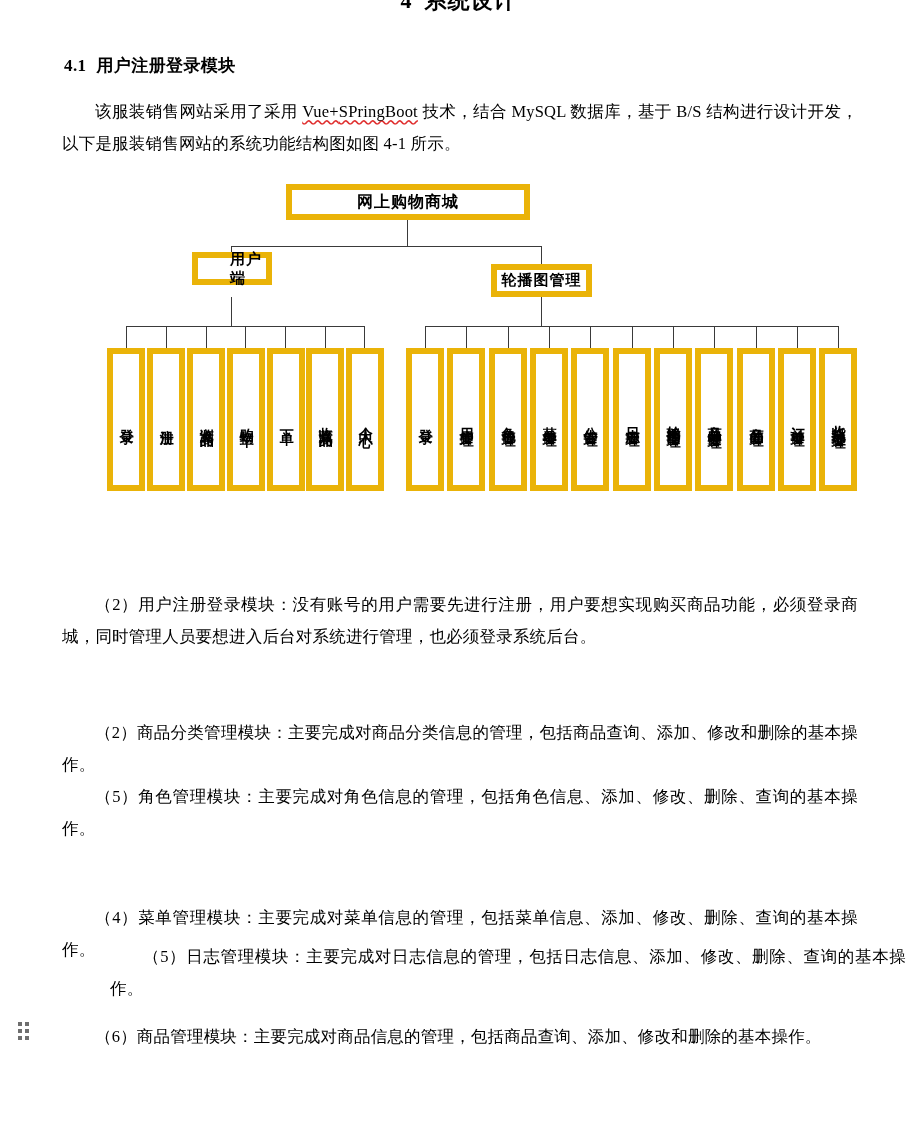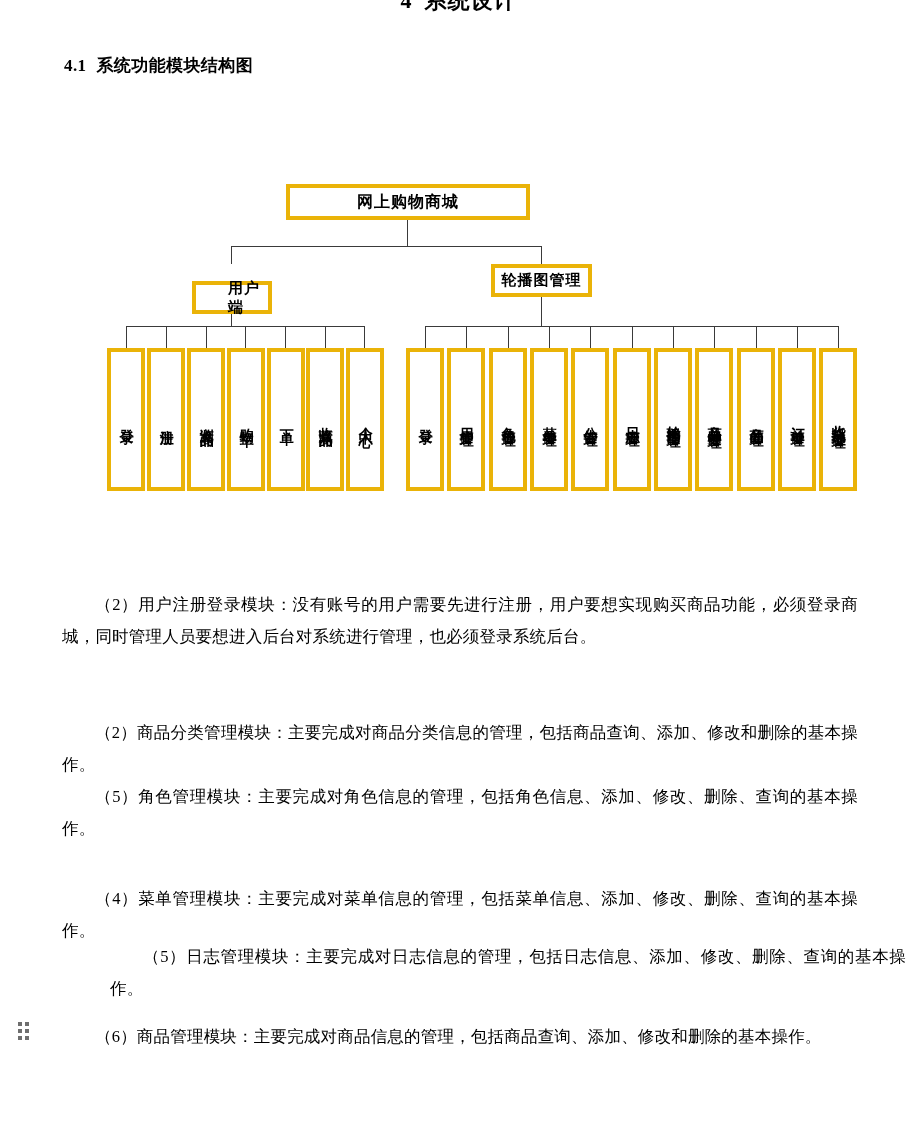--- a/index.html
+++ b/index.html
@@ -81,21 +81,21 @@
   .diagram {
     position: absolute;
     top: 180px;
     left: 0;
     width: 917px;
     height: 330px;
   }
   .node {
     position: absolute;
     box-sizing: border-box;
-    border: 4px solid #eab308;
+    border: 6px solid #eab308;
     background: #ffffff;
     display: flex;
     align-items: center;
     justify-content: center;
     font-weight: bold;
     color: #000;
     z-index: 2;
   }
   .node.root {
     font-size: 16px;
@@ -143,36 +143,39 @@
 </head>
 <body>
 
 <div class="page">
 
   <div class="doc-title">
     <span class="num">4</span><span>系统设计</span>
   </div>
 
   <div class="sec-heading">
-    <span class="sec-num">4.1</span><span>系统功能模块结构图</span>
-  </div>
-
+    <span class="sec-num">4.1</span><span>用户注册登录模块</span>
+  </div>
+
+  <div class="para" style="top:96px;">
+    <span>该服装销售网站采用了采用 </span><span class="spell">Vue+</span><span class="spell">SPringBoot</span><span> 技术，结合 MySQL 数据库，基于 B/S 结构进行设计开发，以下是服装销售网站的系统功能结构图如图 4-1 所示。</span>
+  </div>
 
   <div class="diagram">
 
     <div class="node root" style="left:286px; top:4px; width:244px; height:36px;">网上购物商城</div>
 
     <div class="line v" style="left:407px; top:40px; height:26px;"></div>
 
     <div class="line h" style="left:231px; top:66px; width:311px;"></div>
 
     <div class="line v" style="left:231px; top:66px; height:18px;"></div>
     <div class="line v" style="left:541px; top:66px; height:18px;"></div>
 
-    <div class="node mid" style="left:192px; top:101px; width:80px; height:33px;padding-left:32px;">用户端</div>
+    <div class="node mid" style="left:192px; top:72px; width:80px; height:33px;padding-left:32px;">用户端</div>
 
     <div class="node mid" style="left:491px; top:84px; width:101px; height:33px;">轮播图管理</div>
 
     <div class="line v" style="left:231px; top:117px; height:29px;"></div>
     <div class="line v" style="left:541px; top:117px; height:29px;"></div>
 
     <div class="line h" style="left:126px; top:146px; width:238px;"></div>
 
     <div class="line h" style="left:425px; top:146px; width:413px;"></div>
 
@@ -214,21 +217,21 @@
     <div class="node leaf" style="left:695px; top:168px; width:38px; height:143px;">商品分类管理</div>
     <div class="node leaf" style="left:737px; top:168px; width:38px; height:143px;">商品管理</div>
     <div class="node leaf" style="left:778px; top:168px; width:38px; height:143px;">订单管理</div>
     <div class="node leaf" style="left:819px; top:168px; width:38px; height:143px;">收货地址管理</div>
   </div>
 
 
   <div class="para" style="top:589px;">（2）用户注册登录模块：没有账号的用户需要先进行注册，用户要想实现购买商品功能，必须登录商城，同时管理人员要想进入后台对系统进行管理，也必须登录系统后台。</div>
   <div class="para" style="top:717px;">（2）商品分类管理模块：主要完成对商品分类信息的管理，包括商品查询、添加、修改和删除的基本操作。</div>
   <div class="para" style="top:781px;">（5）角色管理模块：主要完成对角色信息的管理，包括角色信息、添加、修改、删除、查询的基本操作。</div>
-  <div class="para" style="top:883px;font-family:Liberation Serif, serif;">（4）菜单管理模块：主要完成对菜单信息的管理，包括菜单信息、添加、修改、删除、查询的基本操作。</div>
+  <div class="para" style="top:902px;font-family:Liberation Serif, serif;">（4）菜单管理模块：主要完成对菜单信息的管理，包括菜单信息、添加、修改、删除、查询的基本操作。</div>
   <div class="para" style="top:941px;margin-left:48px;">（5）日志管理模块：主要完成对日志信息的管理，包括日志信息、添加、修改、删除、查询的基本操作。</div>
   <div class="para" style="top:1013px;margin-top:8px;">（6）商品管理模块：主要完成对商品信息的管理，包括商品查询、添加、修改和删除的基本操作。</div>
 
   <div class="drag-handle">
     <i></i>
     <i></i>
     <i></i>
     <i></i>
     <i></i>
     <i></i>

